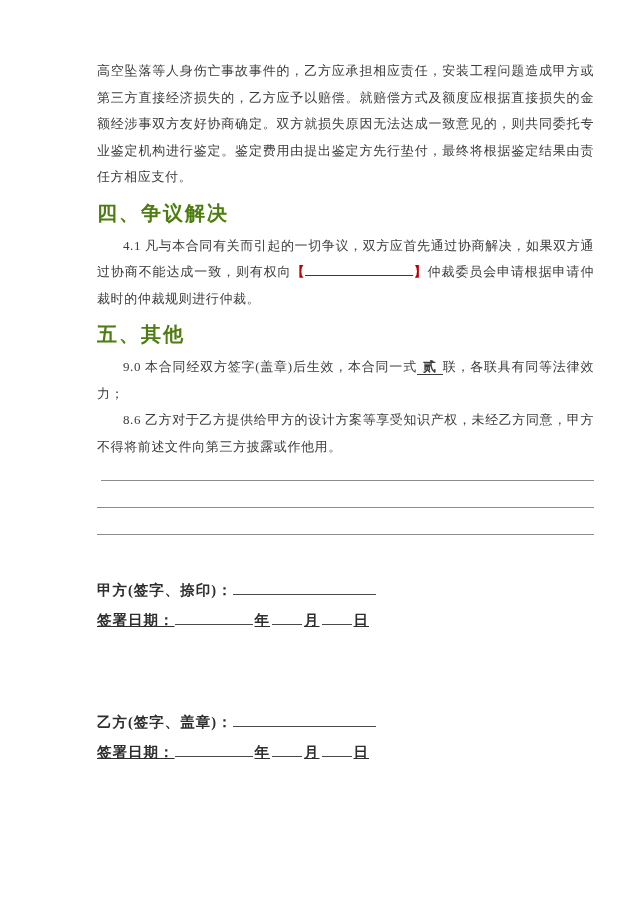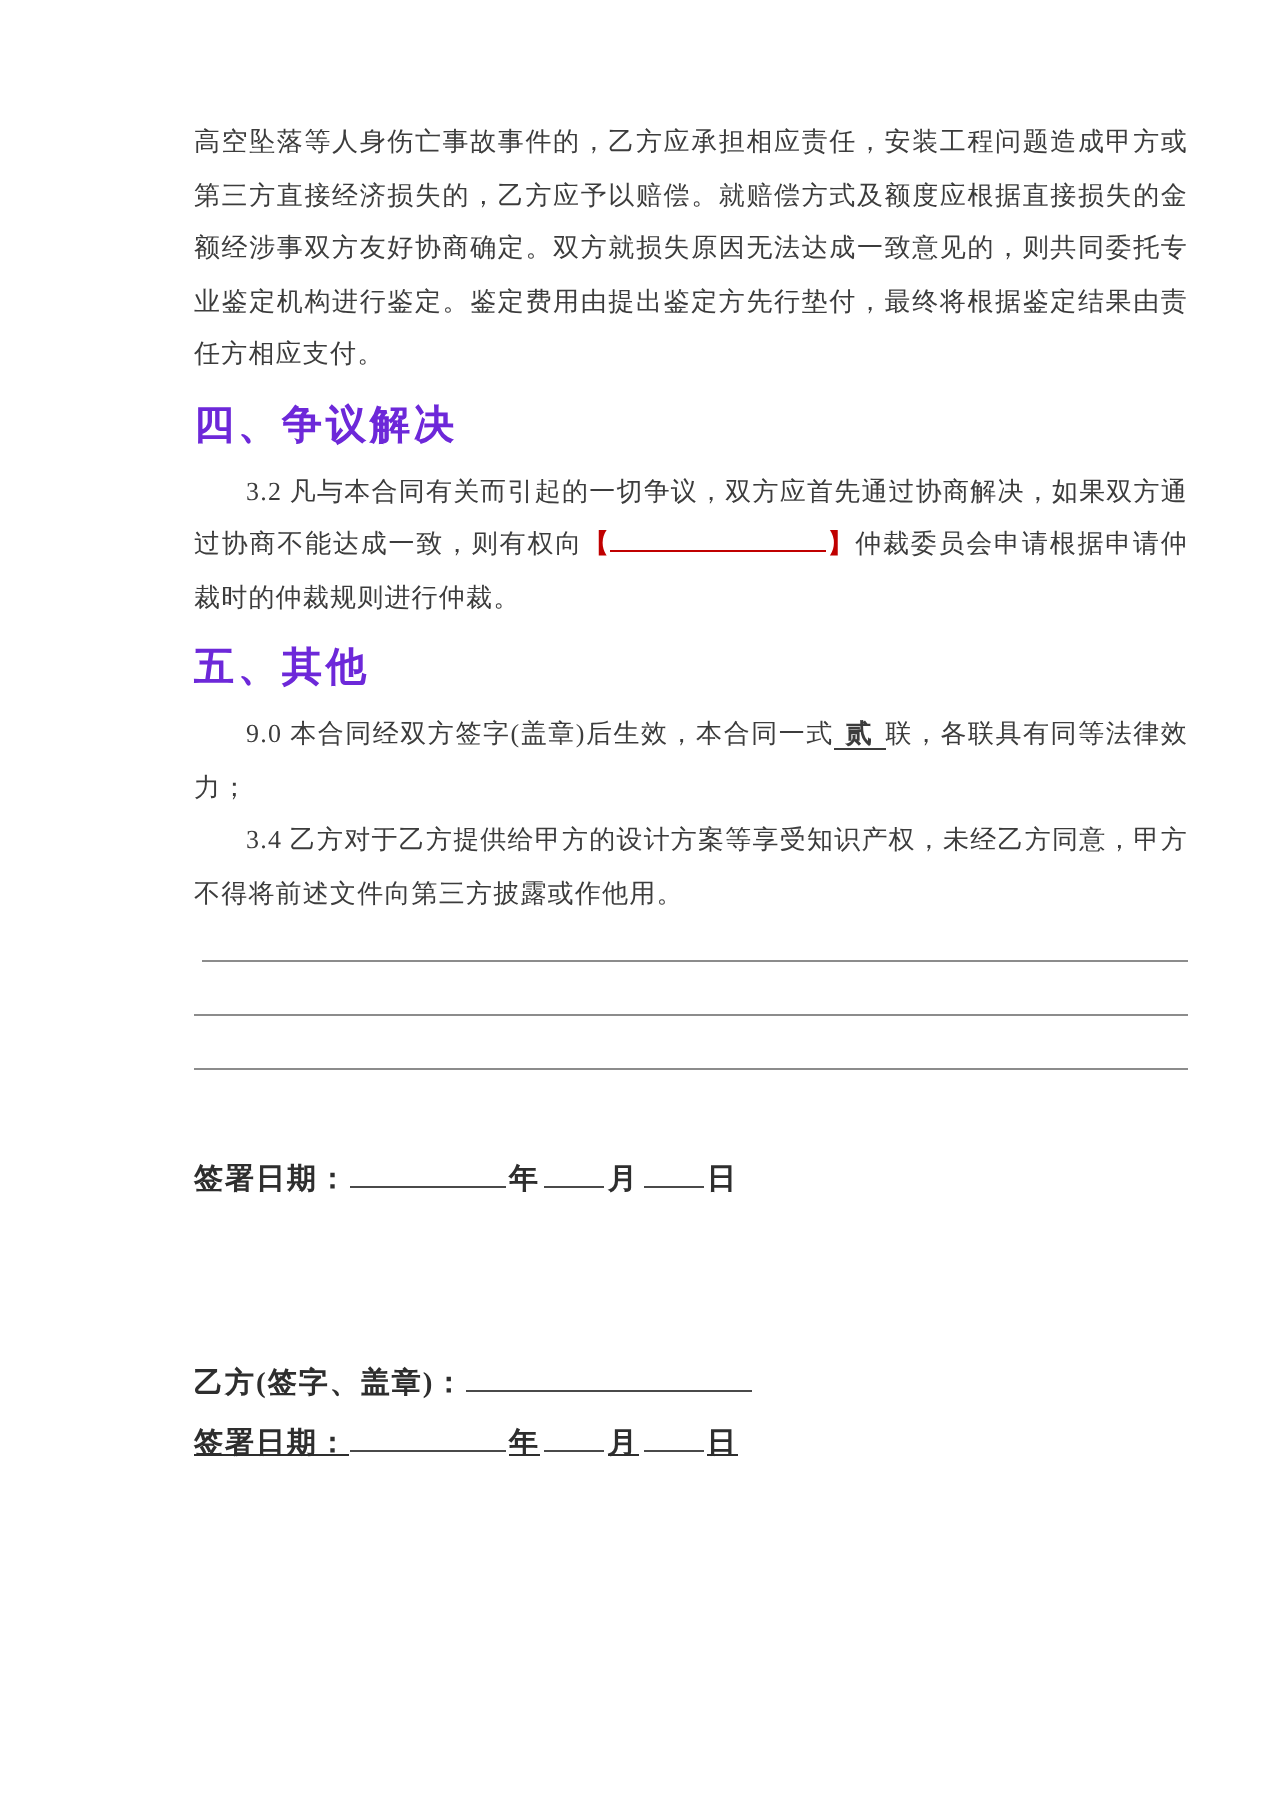--- a/index.html
+++ b/index.html
@@ -11,21 +11,21 @@
     width:640px;height:658px;box-sizing:border-box;
     padding:58px 46px 0 97px;background:#fff;
   }
   .body-text{
     margin:0;font-size:13px;line-height:26.5px;color:var(--body-text,#3c3c3c);
     text-align:justify;letter-spacing:0.6px;
   }
   .indent{text-indent:2em;}
   .section-heading{
     margin:9px 0 7px 0;font-family:"Liberation Sans","DejaVu Sans",sans-serif;
-    font-weight:bold;font-size:20px;line-height:26px;color:#6d28d9;letter-spacing:2px;
+    font-weight:bold;font-size:20px;line-height:26px;color:#4d7c0f;letter-spacing:2px;
   }
   .red{color:var(--accent-red,#c00000);font-weight:bold;}
   .blank{
     display:inline-block;vertical-align:baseline;
     border-bottom:1.5px solid var(--body-text,#3c3c3c);
   }
   .blank.red-line{border-bottom:1.5px solid var(--accent-red,#c00000);}
   .blank.w-arb{width:108px;height:13px;}
   .copies{
     border-bottom:1.5px solid #3c3c3c;padding:0 6px;font-weight:bold;
@@ -61,39 +61,43 @@
 </head>
 <body>
 
 <div class="page">
 
   <p class="body-text">高空坠落等人身伤亡事故事件的，乙方应承担相应责任，安装工程问题造成甲方或第三方直接经济损失的，乙方应予以赔偿。就赔偿方式及额度应根据直接损失的金额经涉事双方友好协商确定。双方就损失原因无法达成一致意见的，则共同委托专业鉴定机构进行鉴定。鉴定费用由提出鉴定方先行垫付，最终将根据鉴定结果由责任方相应支付。</p>
 
   <h2 class="section-heading">四、争议解决</h2>
 
   <p class="body-text indent">
-    <span>3.2 凡与本合同有关而引起的一切争议，双方应首先通过协商解决，如果双方通过协商不能达成一致，则有权向</span><span class="red">【</span><span class="blank red-line w-arb"></span><span class="red">】</span><span>仲裁委员会申请根据申请仲裁时的仲裁规则进行仲裁。</span>
+    <span>4.1 凡与本合同有关而引起的一切争议，双方应首先通过协商解决，如果双方通过协商不能达成一致，则有权向</span><span class="red">【</span><span class="blank red-line w-arb"></span><span class="red">】</span><span>仲裁委员会申请根据申请仲裁时的仲裁规则进行仲裁。</span>
   </p>
 
   <h2 class="section-heading">五、其他</h2>
 
   <p class="body-text indent">
     <span>9.0 本合同经双方签字(盖章)后生效，本合同一式</span><span class="copies">贰</span><span>联，各联具有同等法律效力；</span>
   </p>
 
-  <p class="body-text indent">3.4 乙方对于乙方提供给甲方的设计方案等享受知识产权，未经乙方同意，甲方不得将前述文件向第三方披露或作他用。</p>
+  <p class="body-text indent">8.6 乙方对于乙方提供给甲方的设计方案等享受知识产权，未经乙方同意，甲方不得将前述文件向第三方披露或作他用。</p>
 
   <div class="fill-row">
     <span class="fill"></span>
   </div>
 
   <div class="blank-row"></div>
   <div class="blank-row"></div>
 
   <div class="sig-block party-a">
+    <div class="sig-row">
+      <span>甲方(签字、捺印)：</span>
+      <span class="u w-name"></span>
+    </div>
     <div class="sig-row">
       <span>签署日期：</span>
       <span class="u w-year"></span>
       <span class="unit">年</span>
       <span class="u w-md"></span>
       <span class="unit">月</span>
       <span class="u w-md"></span>
       <span class="unit">日</span>
     </div>
   </div>

